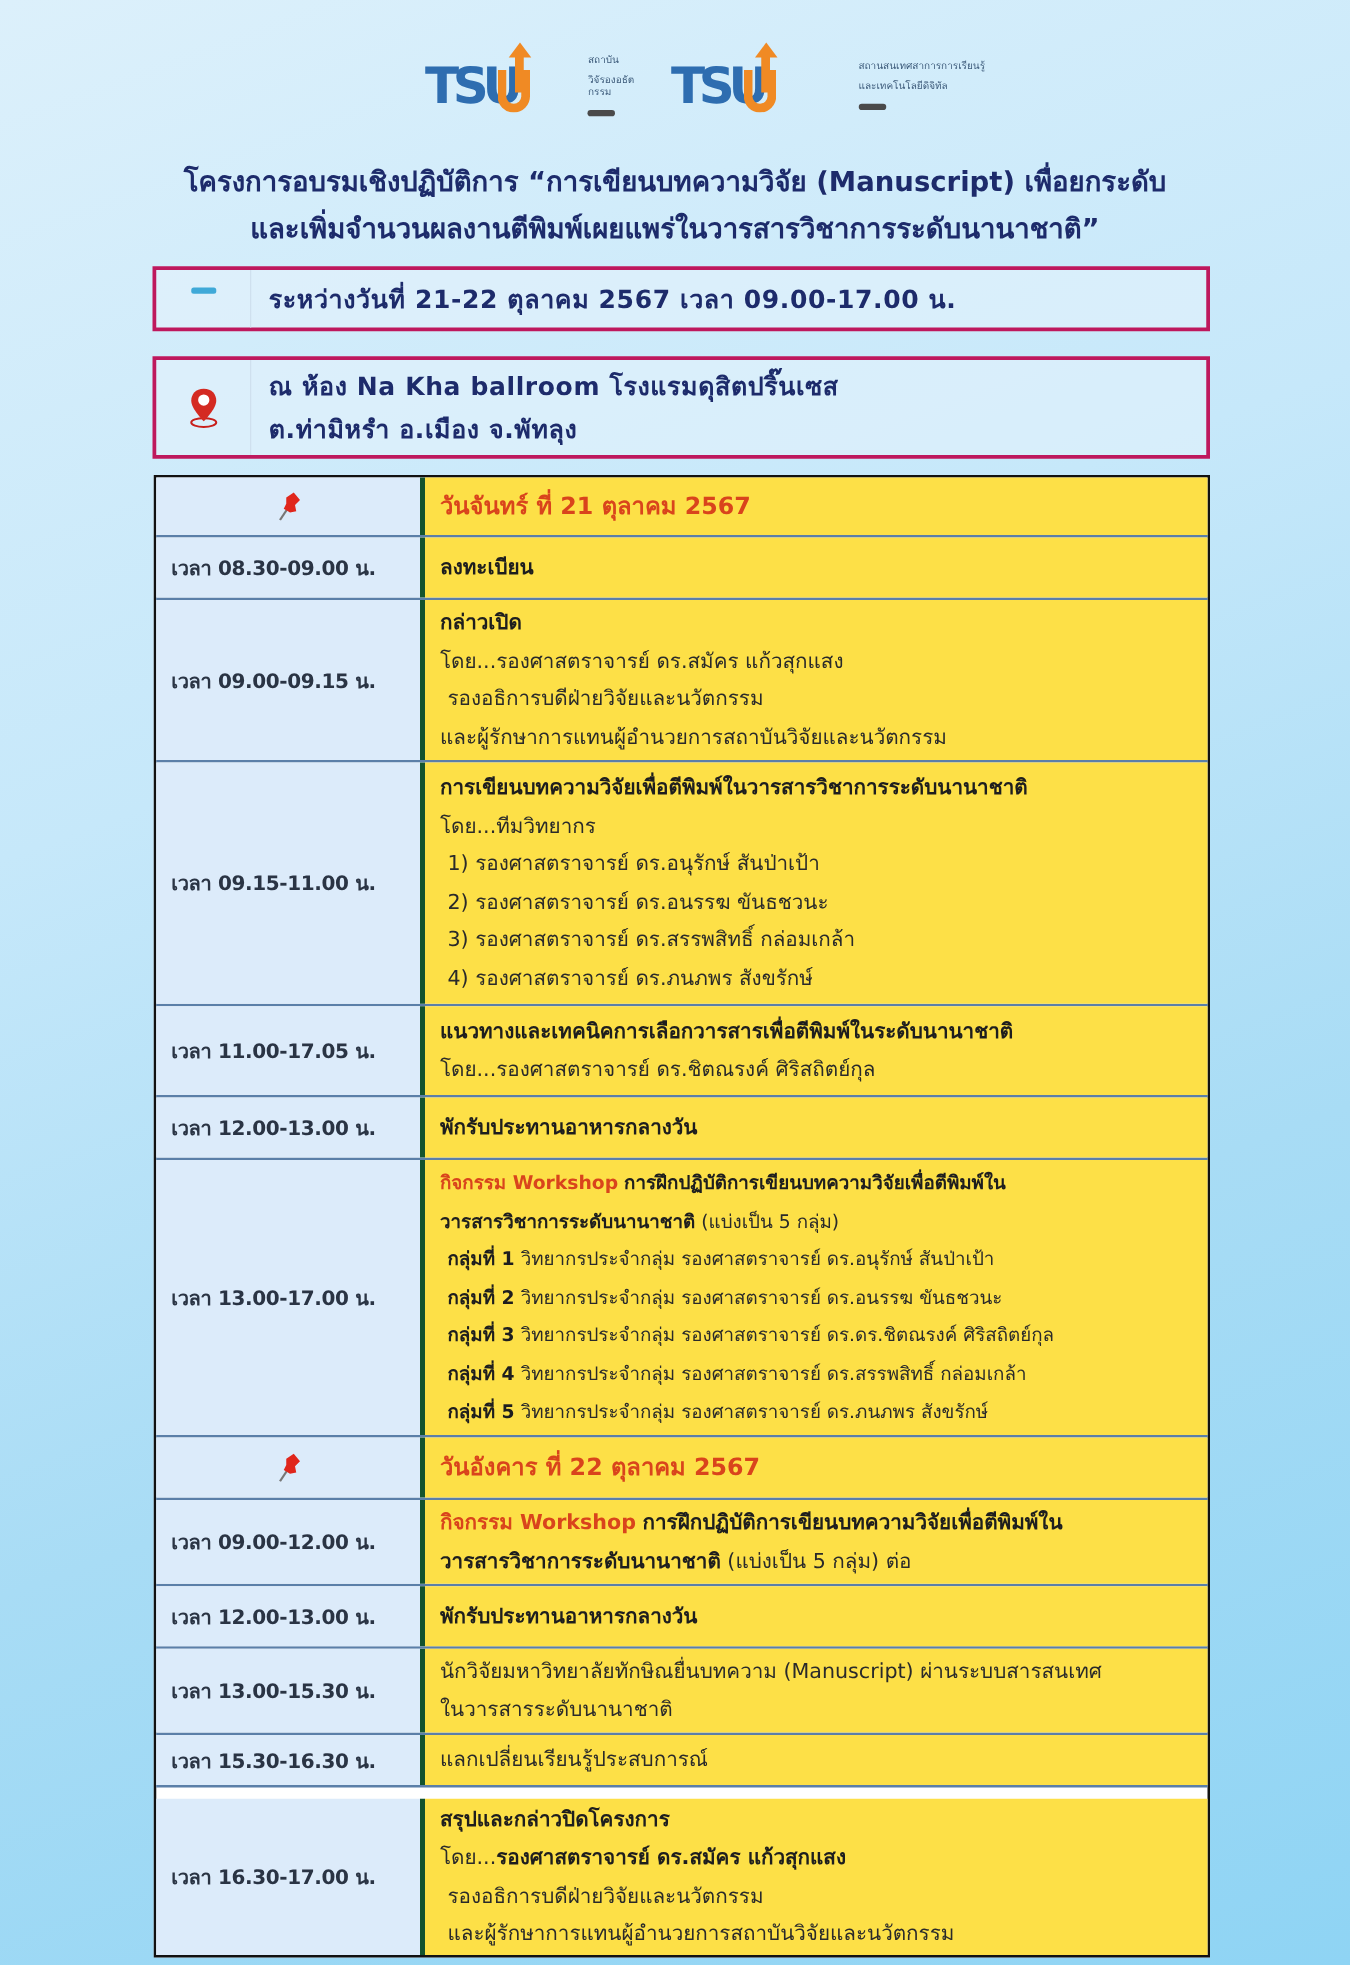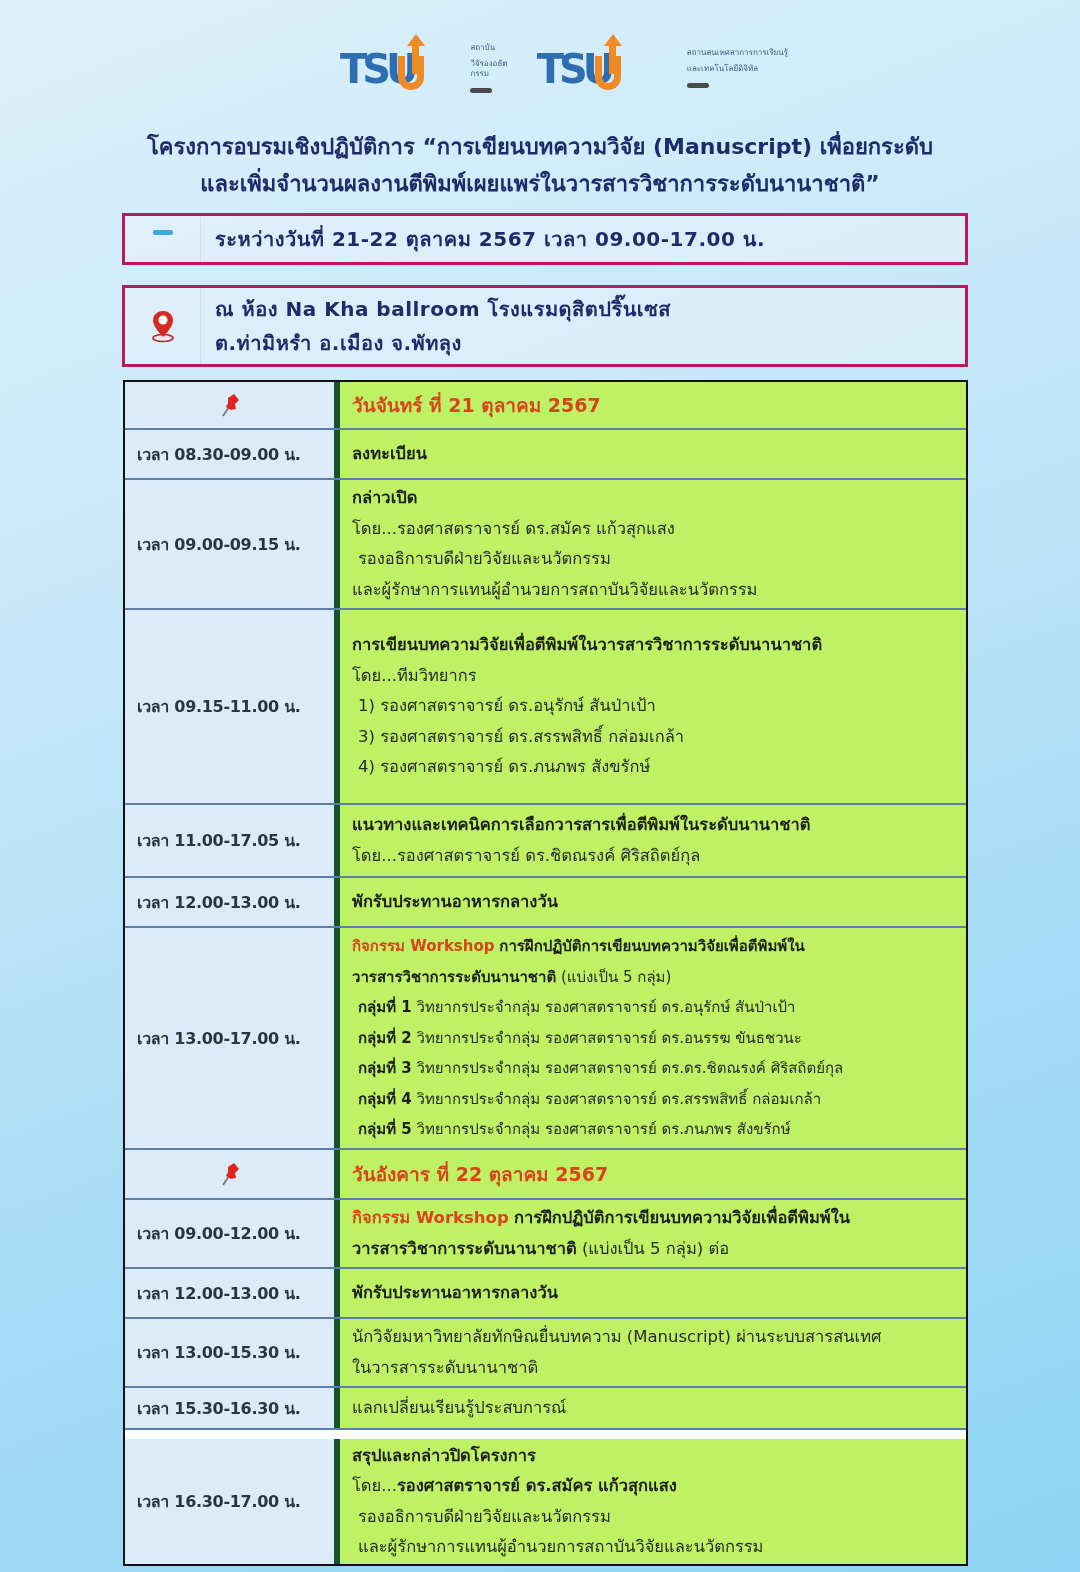--- a/index.html
+++ b/index.html
@@ -30,23 +30,23 @@
   .info .icon-cell { width: 76px; border-right: 1px solid #cfe0ee; display: flex; align-items: center; justify-content: center; }
   .info .text-cell { flex: 1; padding-left: 14px; display: flex; flex-direction: column; justify-content: center; color: #1d2b6b; font-weight: bold; font-size: 20px; line-height: 34px; letter-spacing: 0.5px; }
   .info-date { top: 213px; height: 52px; }
   .info-loc { top: 285px; height: 82px; }
   .dash-icon { width: 20px; height: 5px; background: #3fa9d8; border-radius: 2px; margin-top: -14px; }
 
   
   .schedule { position: absolute; top: 380px; left: 123px; width: 845px; height: 1186px; border: 2px solid #111; background: #fff; }
   .row { position: absolute; left: 0; right: 0; display: flex; border-bottom: 2px solid #5b7fa8; }
   .row:last-child { border-bottom: none; }
-  .c-time { width: 215px; background: #dcebfa; border-right: 6px solid #14532d; display: flex; align-items: center; padding-left: 12px; font-size: 16px; font-weight: bold; color: #2a3444; letter-spacing: -0.3px; }
+  .c-time { width: 215px; background: #dcebfa; border-right: 4px solid #14532d; display: flex; align-items: center; padding-left: 12px; font-size: 16px; font-weight: bold; color: #2a3444; letter-spacing: -0.3px; }
   .c-time.center { justify-content: center; padding-left: 0; }
-  .c-body { flex: 1; background: #bef264; padding: 4px 12px; display: flex; flex-direction: column; justify-content: center; font-size: 16.5px; line-height: 30.5px; color: #2a2a2a; }
+  .c-body { flex: 1; background: #fde047; padding: 4px 12px; display: flex; flex-direction: column; justify-content: center; font-size: 16.5px; line-height: 30.5px; color: #2a2a2a; }
   .day { color: #d9441c; font-weight: bold; font-size: 19px; }
   .b { font-weight: bold; color: #1e1e1e; }
   .orange { color: #d9441c; font-weight: bold; }
   .indent { padding-left: 6px; }
   .small { font-size: 15px; }
   .pin { width: 22px; height: 26px; }
 </style>
 </head>
 <body>
 
@@ -137,20 +137,21 @@
       <div>และผู้รักษาการแทนผู้อำนวยการสถาบันวิจัยและนวัตกรรม</div>
     </div>
   </div>
 
   <div class="row" style="top:228px;height:195px;">
     <div class="c-time">เวลา 09.15-11.00 น.</div>
     <div class="c-body">
       <div class="b">การเขียนบทความวิจัยเพื่อตีพิมพ์ในวารสารวิชาการระดับนานาชาติ</div>
       <div>โดย...ทีมวิทยากร</div>
       <div class="indent">1) รองศาสตราจารย์ ดร.อนุรักษ์ สันป่าเป้า</div>
+      <div class="indent">2) รองศาสตราจารย์ ดร.อนรรฆ ขันธชวนะ</div>
       <div class="indent">3) รองศาสตราจารย์ ดร.สรรพสิทธิ์ กล่อมเกล้า</div>
       <div class="indent">4) รองศาสตราจารย์ ดร.ภนภพร สังขรักษ์</div>
     </div>
   </div>
 
   <div class="row" style="top:423px;height:73px;">
     <div class="c-time">เวลา 11.00-17.05 น.</div>
     <div class="c-body">
       <div class="b">แนวทางและเทคนิคการเลือกวารสารเพื่อตีพิมพ์ในระดับนานาชาติ</div>
       <div>โดย...รองศาสตราจารย์ ดร.ชิตณรงค์ ศิริสถิตย์กุล</div>

